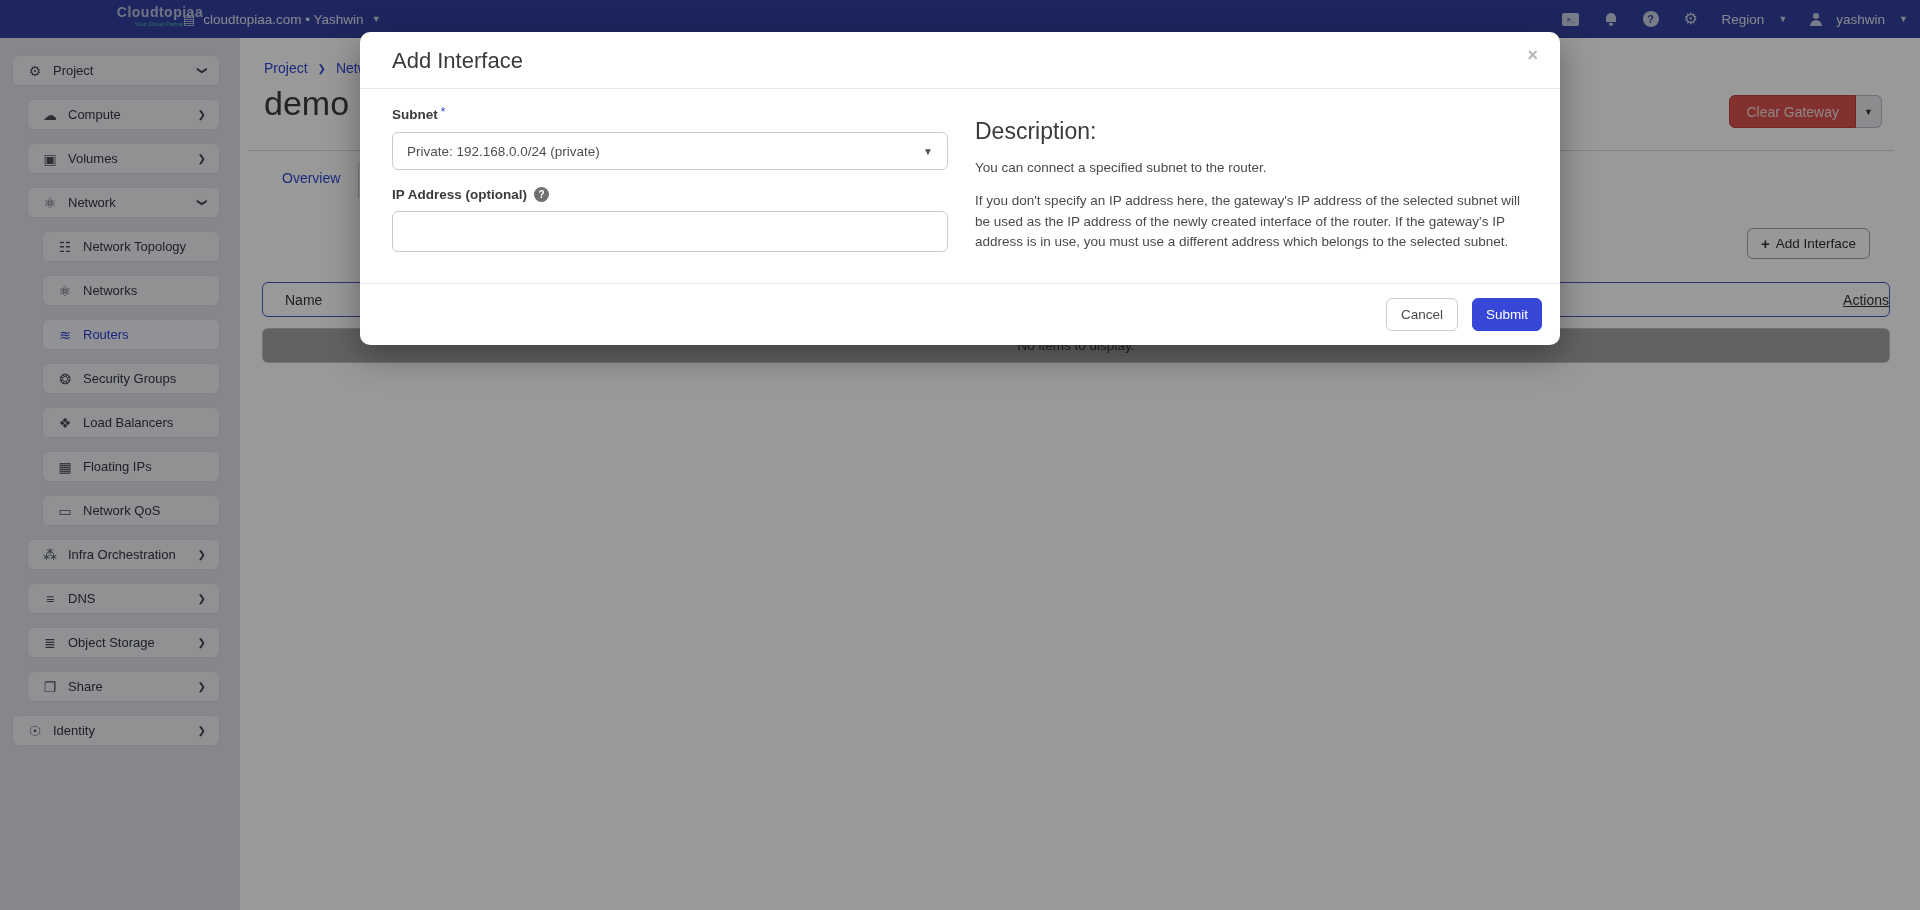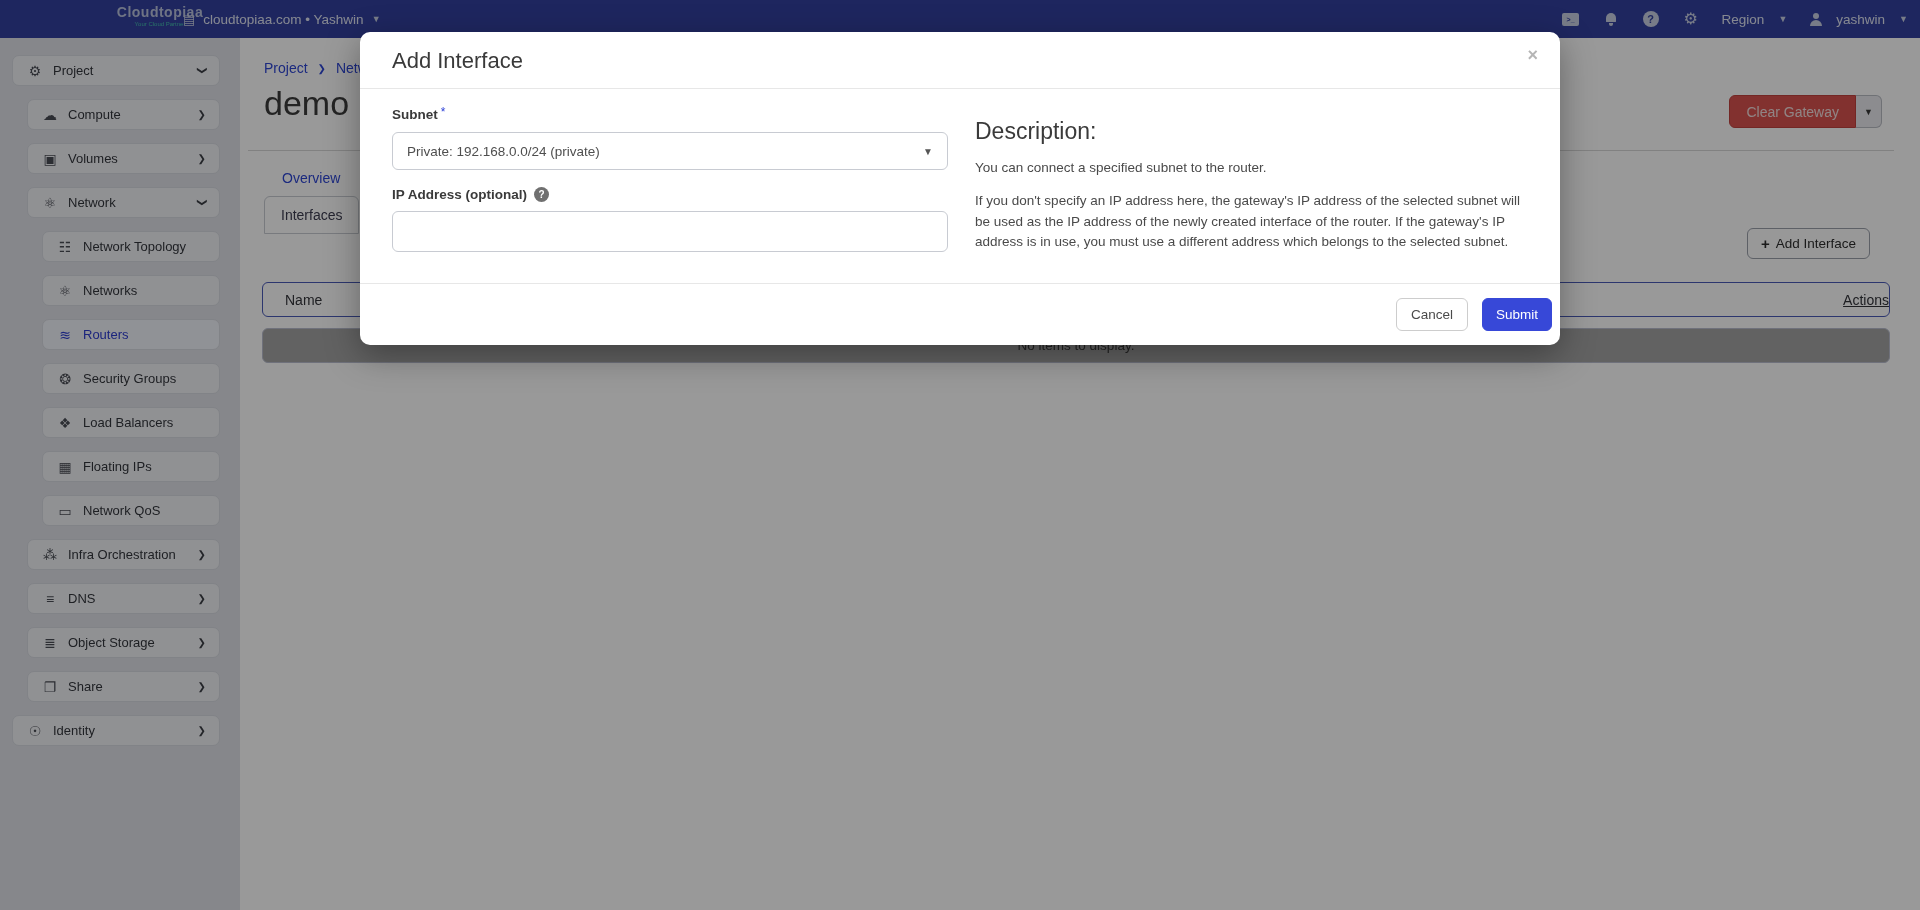--- a/index.html
+++ b/index.html
@@ -40,21 +40,21 @@
   .sb-chev { position:absolute; right:13px; font-size:10px; font-weight:bold; color:#3b3e45; }
   .sb-chev.down { transform:rotate(90deg); }
 
   
   .content { position:absolute; left:240px; top:38px; width:1680px; height:872px; background:#fff; }
   .breadcrumb { position:absolute; left:24px; top:22px; font-size:14px; color:#2e46d4; display:flex; gap:10px; align-items:center; white-space:nowrap; }
   .crumb { color:#2e46d4; cursor:pointer; }
   .crumb-sep { font-size:10px; font-weight:bold; }
   .page-title { position:absolute; left:24px; top:46px; font-size:34px; font-weight:400; color:#3b3b3b; }
   .title-rule { position:absolute; left:8px; right:26px; top:112px; border-top:1px solid #d8d8d8; }
-  .tabbar { position:absolute; left:24px; top:122px; height:38px; display:flex; align-items:stretch;flex-direction:column; }
+  .tabbar { position:absolute; left:24px; top:122px; height:38px; display:flex; align-items:stretch; }
   .tab { padding:10px 18px; font-size:14px; color:#2e46d4; cursor:pointer; }
   .tab.active { background:#fff; border:1px solid #c8ccd3; border-radius:6px 6px 0 0; color:#3c3c50; padding:10px 16px; }
   .btn-group-danger { position:absolute; right:38px; top:57px; display:flex; height:33px; }
   .btn-danger { background:#d9534f; color:#f1dddd; border:1px solid #c0423e; border-radius:6px 0 0 6px; font-size:14px; padding:0 16px; cursor:pointer; }
   .btn-danger-caret { width:26px; background:#e9eaee; border:1px solid #b9bcc4; border-left:none; border-radius:0 6px 6px 0; display:flex; align-items:center; justify-content:center; font-size:9px; color:#3a3a3a; cursor:pointer; }
   .btn-add { position:absolute; right:50px; top:190px; height:31px; border:1px solid #9ba1ab; background:#fdfdfd; border-radius:6px; font-size:13.5px; color:#2e2e2e; padding:0 13px; display:flex; align-items:center; gap:6px; cursor:pointer; }
   .plus-glyph { font-weight:bold; font-size:15px; }
   .tbl-head { position:absolute; left:22px; top:244px; width:1628px; height:35px; border:1px solid #4a5ab8; border-radius:6px; background:#fff; display:flex; align-items:center; font-size:14px; color:#33343a; }
   .tbl-head .col-name { padding-left:22px; flex:1; }
   .tbl-head .col-actions { width:466px; text-align:right;text-decoration:underline; }
@@ -70,21 +70,21 @@
   .fld-label { font-size:13.5px; font-weight:bold; color:#3a3a3a; }
   .req-star { color:#2d41d6; font-size:12px; vertical-align:top; margin-left:3px; }
   .select-box { position:relative; margin-top:9px; height:38px; border:1px solid #c8cbd2; border-radius:6px; display:flex; align-items:center; padding:0 14px; font-size:13.5px; color:#4f4f4f; cursor:pointer; background:#fff; }
   .select-caret { position:absolute; right:14px; font-size:10px; color:#555; }
   .ip-label-row { margin-top:17px; display:flex; align-items:center; gap:7px; }
   .help-badge { width:15px; height:15px; border-radius:50%; background:#707070; color:#fff; font-size:10px; font-weight:bold; display:inline-flex; align-items:center; justify-content:center; }
   .text-input { margin-top:9px; width:556px; height:41px; border:1px solid #c8cbd2; border-radius:6px; font-size:13.5px; color:#3a3a3a; padding:0 14px; outline:none; background:#fff; font-family:"Liberation Sans","DejaVu Sans",sans-serif; }
   .desc-col { position:absolute; left:615px; top:86px; width:560px; }
   .desc-title { font-size:23px; color:#3a3a3a; font-weight:400; }
   .desc-p { font-size:13.5px; color:#4a4a4a; line-height:1.5; margin-top:13px; }
-  .modal-footer { position:absolute; left:0; right:0; bottom:0; height:62px; border-top:1px solid #e7e7e7; display:flex; align-items:center; justify-content:flex-end; gap:14px; padding-right:8px; }
+  .modal-footer { position:absolute; left:0; right:0; bottom:0; height:62px; border-top:1px solid #e7e7e7; display:flex; align-items:center; justify-content:flex-end; gap:14px; padding-right:18px; }
   .btn-cancel { height:33px; padding:0 14px; background:#fff; border:1px solid #cdcdcd; border-radius:6px; font-size:13.5px; color:#4a4a4a; cursor:pointer; }
   .btn-submit { height:33px; padding:0 13px; background:#3748d8; border:1px solid #3748d8; border-radius:6px; font-size:13.5px; font-weight:500; color:#fff; cursor:pointer; }
 </style>
 </head>
 <body>
 
 <div class="stage">
 
   <div class="navbar">
     <div class="logo-wrap">

